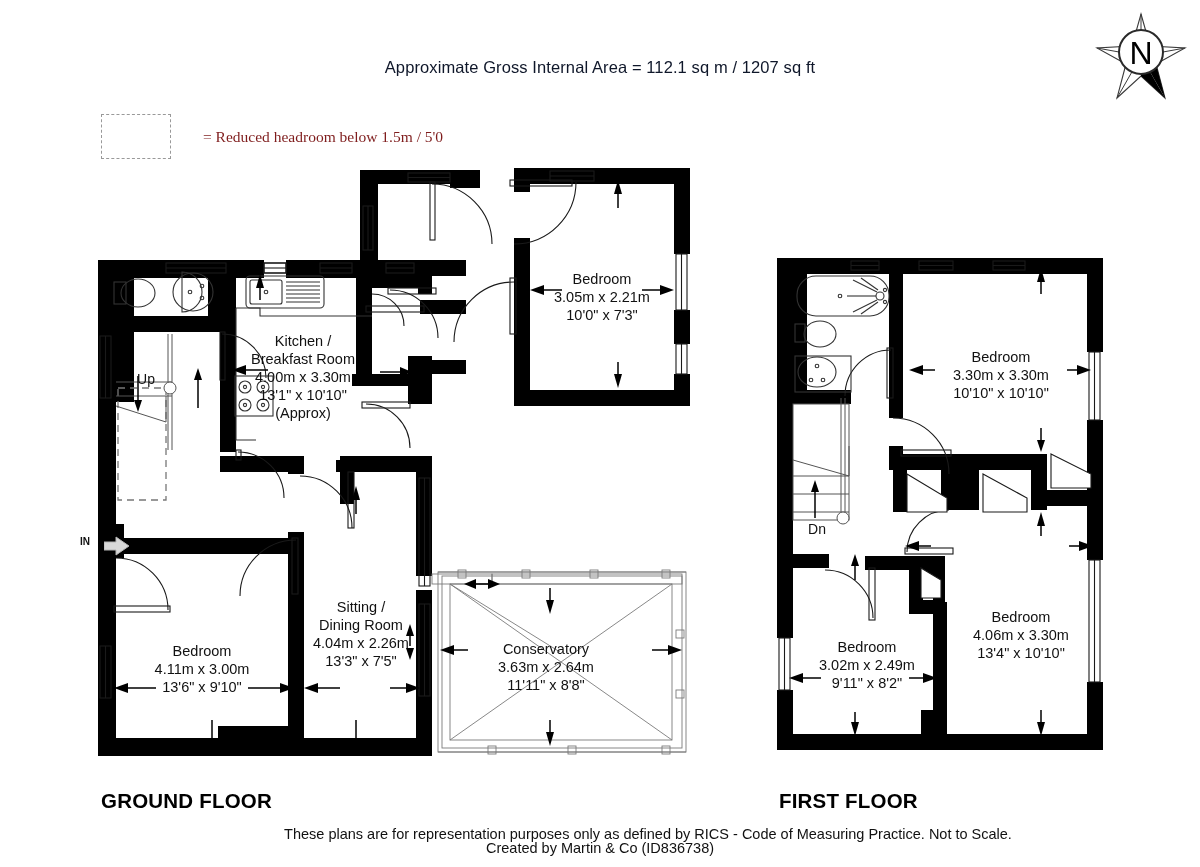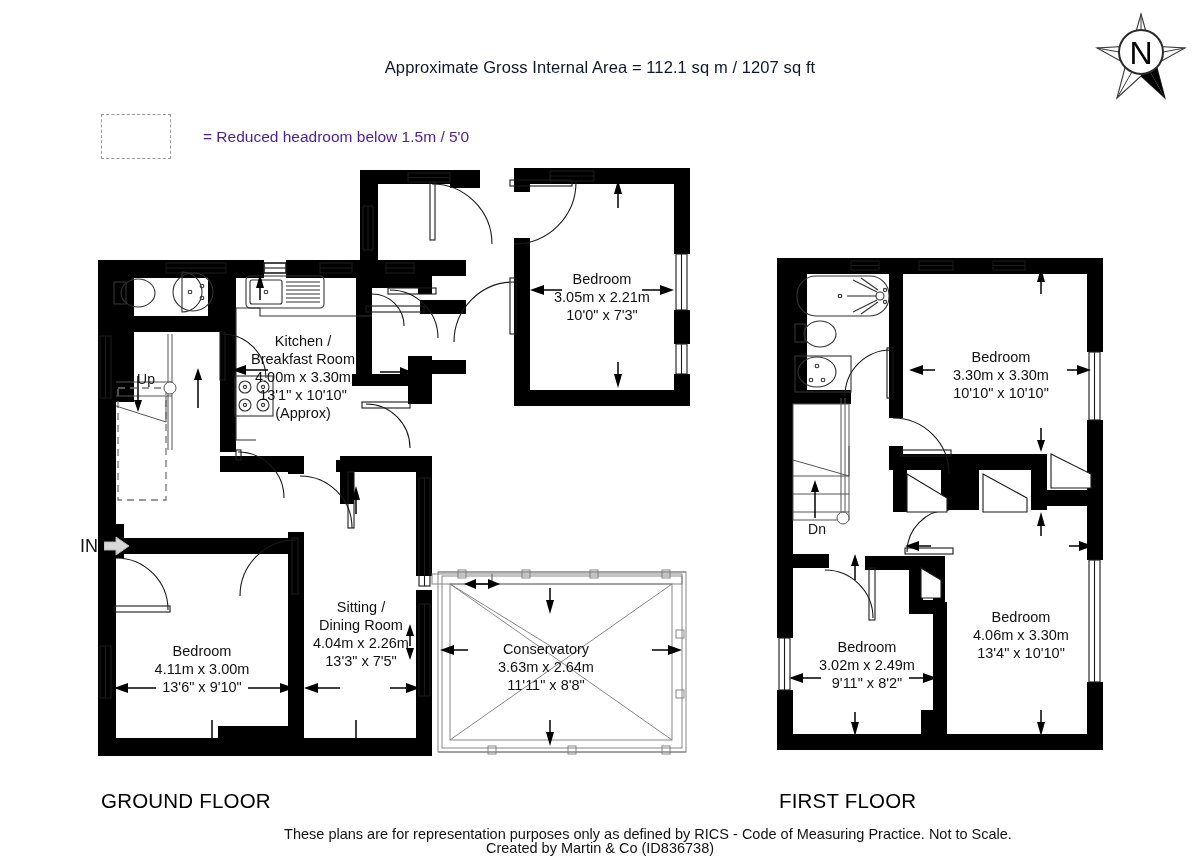--- a/index.html
+++ b/index.html
@@ -37,27 +37,28 @@
     width: 70px;
     height: 45px;
     border: 1.4px dashed #999;
     box-sizing: border-box;
   }
   .legend-text {
     position: absolute;
     left: 203px;
     top: 128px;
     font-size: 15.5px;
-    color: #4c1d95;
+    color: #7f1d1d;
     white-space: nowrap;
+    font-family: Liberation Serif, serif;
   }
   .floor-label {
     position: absolute;
     font-size: 20.5px;
-    font-weight: normal;
+    font-weight: bold;
     letter-spacing: 0.2px;
     color: #000;
   }
   #gf-label { left: 101px; top: 789px; }
   #ff-label { left: 779px; top: 789px; text-align: right; }
   .footer-line {
     position: absolute;
     left: 0;
     width: 1200px;
     text-align: center;
@@ -402,21 +403,21 @@
       <text class="rmtxt" x="271" y="506">13'3" x 7'5"</text>
 
       <text class="rmtxt" x="456" y="494">Conservatory</text>
       <text class="rmtxt" x="456" y="512">3.63m x 2.64m</text>
       <text class="rmtxt" x="456" y="530">11'11" x 8'8"</text>
 
       <text class="smtxt" x="56" y="224">Up</text>
     </g>
   </svg>
 
-  <div style="position:absolute; left:80px; top:536px; font-size:18px; font-weight:normal; color:#111;">IN</div>
+  <div style="position:absolute; left:80px; top:536px; font-size:10px; font-weight:bold; color:#111;">IN</div>
   <svg style="position:absolute; left:104px; top:536px;" width="26" height="20" viewBox="0 0 26 20">
     <polygon points="0,6 12,6 12,1 25,10 12,19 12,14 0,14" fill="#d8d8d8" stroke="#b4b4b4" stroke-width="1"></polygon>
   </svg>
 
   <svg id="ff-svg" class="plan-svg" width="350" height="515" viewBox="0 0 350 515">
 
     <g class="w">
 
       <rect x="12" y="8" width="326" height="16"></rect>
       <rect x="12" y="8" width="16" height="150"></rect>

